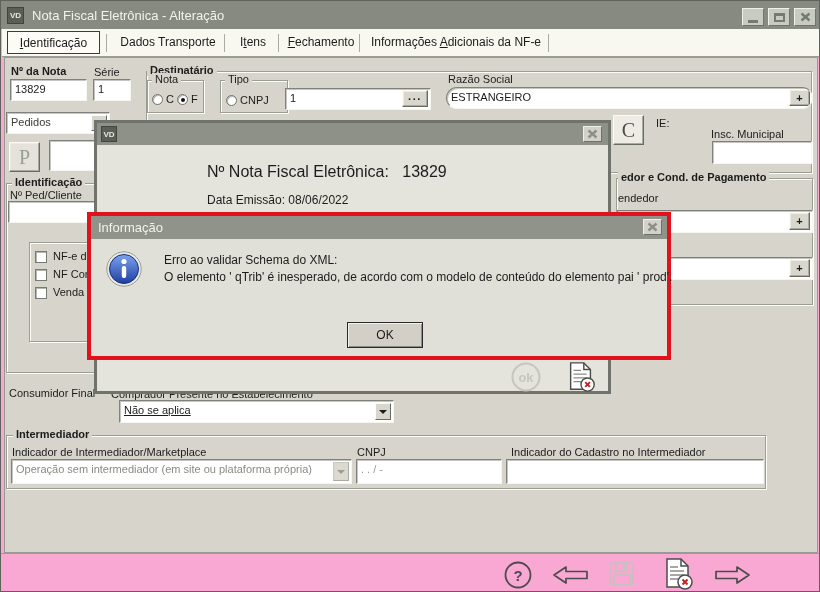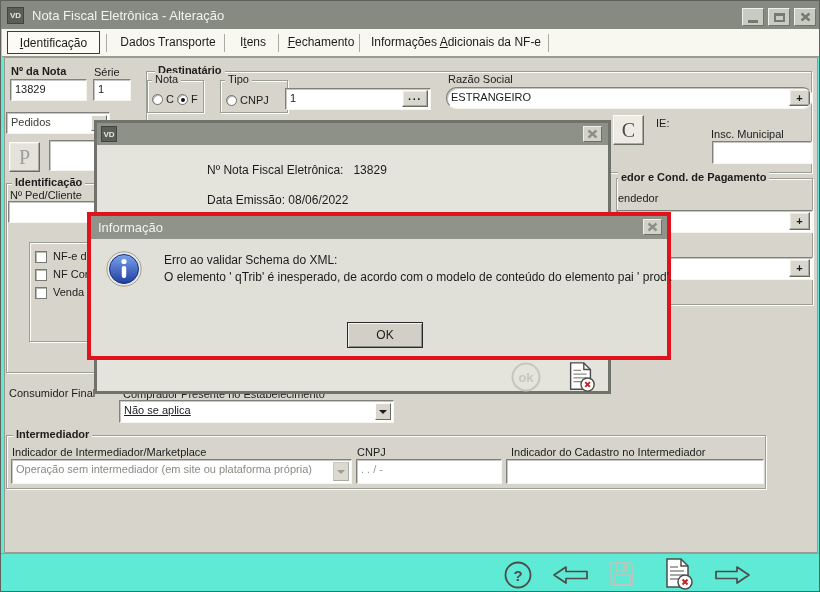--- a/index.html
+++ b/index.html
@@ -1,17 +1,17 @@
 <!DOCTYPE html>
 <html><head>
 <meta charset="utf-8">
 <style>
   html,body{margin:0;padding:0;background:#bfbcb4;}
   *{box-sizing:border-box;}
-  .win{position:relative;width:820px;height:592px;background:#5eead4;
+  .win{position:relative;width:820px;height:592px;background:#f9a8d4;
        font-family:"Liberation Sans",sans-serif;font-size:11px;color:#1c1c1c;
        border:1px solid #5e625a;overflow:hidden;}
   .titlebar{position:absolute;left:0;top:0;width:100%;height:28px;background:#868a80;
             display:flex;align-items:center;}
   .titlebar .title{color:#f3f3ee;font-size:13px;margin-left:8px;}
   .appicon{width:17px;height:17px;background:#5a5e56;border:1px solid #41453d;color:#e8e8e2;
            font-size:8px;font-weight:bold;display:flex;align-items:center;justify-content:center;margin-left:6px;}
   .winbtn{position:absolute;top:7px;width:22px;height:18px;background:#c7cbc1;
           border:1px solid;border-color:#eef0ea #70746b #70746b #eef0ea;
           display:flex;align-items:center;justify-content:center;}
@@ -113,21 +113,21 @@
   </div>
 
   <div class="panel"></div>
 
   <span class="lbl b" style="left:10px;top:64px;">Nº da Nota</span>
   <div class="field" style="left:9px;top:78px;width:77px;height:22px;">13829</div>
   <span class="lbl" style="left:93px;top:65px;">Série</span>
   <div class="field" style="left:92px;top:78px;width:38px;height:22px;">1</div>
 
   <div class="groupbox" style="left:145px;top:70px;width:666px;height:102px;">
-    <span class="glabel b" style="left:8px;">Destinatário</span>
+    <span class="glabel b" style="left:0;">Destinatário</span>
   </div>
   <div class="groupbox" style="left:146px;top:79px;width:57px;height:33px;">
     <span class="glabel" style="left:4px;font-weight:normal;">Nota</span>
   </div>
   <div class="radio" style="left:151px;top:93px;"></div>
   <span class="lbl" style="left:165px;top:92px;">C</span>
   <div class="radio sel" style="left:176px;top:93px;"></div>
   <span class="lbl" style="left:190px;top:92px;">F</span>
   <div class="groupbox" style="left:219px;top:79px;width:68px;height:33px;">
     <span class="glabel" style="left:4px;font-weight:normal;">Tipo</span>
@@ -176,21 +176,21 @@
   </div>
   <span class="lbl" style="left:617px;top:191px;">endedor</span>
   <div class="field" style="left:616px;top:209px;width:196px;height:23px;">
     <div class="btn3d" style="right:2px;top:1px;width:21px;height:18px;font-weight:bold;">+</div>
   </div>
   <div class="field" style="left:616px;top:256px;width:196px;height:23px;">
     <div class="btn3d" style="right:2px;top:1px;width:21px;height:18px;font-weight:bold;">+</div>
   </div>
 
   <span class="lbl" style="left:8px;top:386px;">Consumidor Final</span>
-  <span class="lbl" style="left:122px;top:387px;">Comprador Presente no Estabelecimento</span>
+  <span class="lbl" style="left:110px;top:387px;">Comprador Presente no Estabelecimento</span>
   <div class="field" style="left:118px;top:399px;width:275px;height:23px;text-decoration:underline;">
     <span>Não se aplica</span>
     <div class="combo-arrow">
         <div class="tri"></div>
       </div>
   </div>
 
   <div class="groupbox" style="left:5px;top:434px;width:760px;height:54px;">
     <span class="glabel b" style="left:6px;">Intermediador</span>
   </div>
@@ -243,21 +243,21 @@
 
   <div class="xmldlg">
     <div class="dtitle">
       <div class="appicon" style="width:16px;height:16px;margin-left:4px;">VD</div>
     </div>
     <div class="dlg-x" style="right:6px;top:3px;">
       <svg width="11" height="10" viewBox="0 0 11 10">
           <path d="M1.5 1.5 L9.5 8.5 M9.5 1.5 L1.5 8.5" stroke="#8d9086" stroke-width="2.4"></path>
         </svg>
     </div>
-    <span class="lbl pre" style="left:110px;top:40px;font-size:12px;">Nº Nota Fiscal Eletrônica:   13829</span>
+    <span class="lbl pre" style="left:110px;top:40px;font-size:16px;">Nº Nota Fiscal Eletrônica:   13829</span>
     <span class="lbl" style="left:110px;top:70px;font-size:12px;">Data Emissão: 08/06/2022</span>
     <div class="icon" style="left:413px;top:238px;">
       <svg width="32" height="32" viewBox="0 0 32 32">
         <circle cx="16" cy="16" r="13.5" fill="none" stroke="#c6c6be" stroke-width="2"></circle>
         <text x="16" y="20.5" text-anchor="middle" font-size="13" font-weight="bold" fill="#c6c6be">ok</text>
       </svg>
     </div>
     <div class="icon" style="left:468px;top:238px;">
       <svg width="32" height="32" viewBox="0 0 34 34">
         <path d="M6 2 H20 L27 9 V30 H6 Z" fill="#ffffff" stroke="#4c4c4c" stroke-width="1.5"></path>

